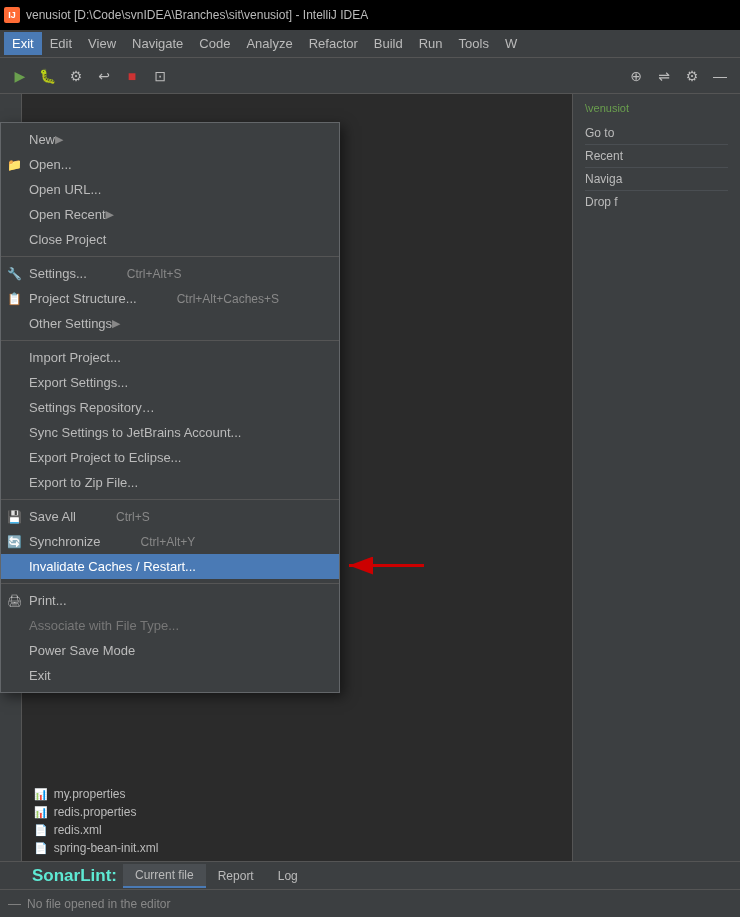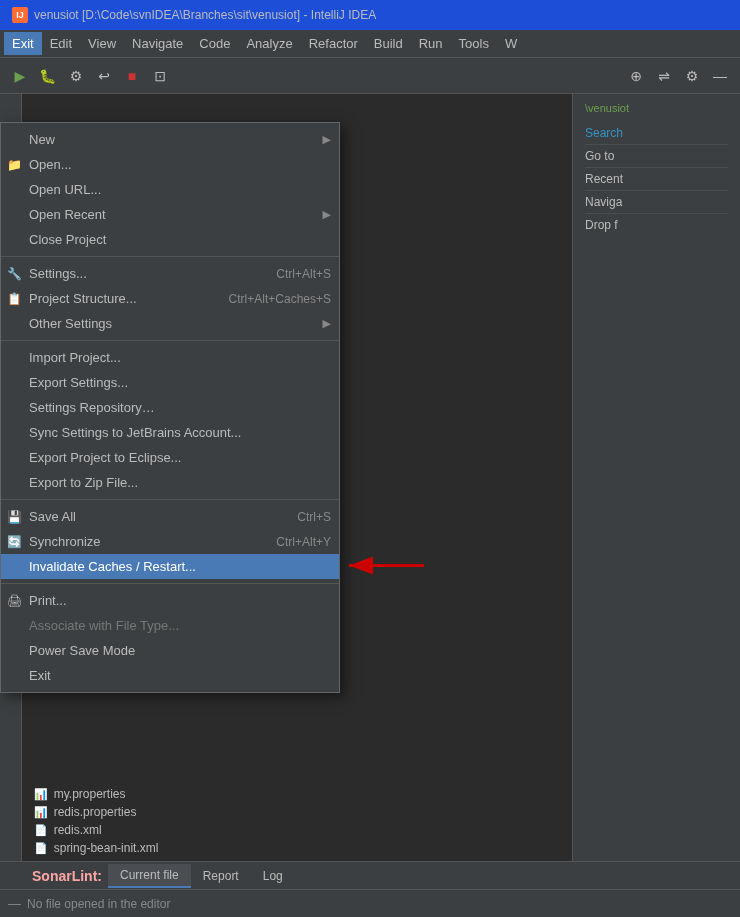--- a/index.html
+++ b/index.html
@@ -9,24 +9,24 @@
       font-family: 'Segoe UI', Arial, sans-serif;
       font-size: 13px;
       background: #2b2b2b;
       overflow: hidden;
       position: relative;
     }
 
     
     .title-bar {
       height: 30px;
-      background: #1d4ed8;
-      display: flex;
-      align-items: center;
-      padding: 0 12px;
+      background: #000000;
+      display: flex;
+      align-items: center;
+      padding: 0 4px;
       color: #bbbbbb;
       font-size: 12px;
     }
     .title-bar-icon {
       width: 16px;
       height: 16px;
       margin-right: 6px;
       background: #ff6b35;
       border-radius: 2px;
       display: inline-flex;
@@ -98,26 +98,25 @@
       z-index: 100;
     }
     .dropdown-menu {
       background: #3c3f41;
       border: 1px solid #636669;
       box-shadow: 4px 4px 12px rgba(0,0,0,0.5);
       min-width: 340px;
       padding: 4px 0;
     }
     .dropdown-item {
-      padding: 5px 8px 5px 28px;
+      padding: 5px 16px 5px 28px;
       color: #bbbbbb;
       cursor: pointer;
       display: flex;
       align-items: center;
-      justify-content: space-between;
       font-size: 13px;
       position: relative;
     }
     .dropdown-item.highlighted {
       background: #4a7ab5;
       color: white;
     }
     .dropdown-item.disabled {
       color: #777;
       cursor: default;
@@ -199,21 +198,20 @@
 </div>
 
 <div style="position:relative; flex:1; height: calc(917px - 30px - 28px - 36px);">
 
   <div class="structure-sidebar">
     <span class="vertical-tab">Z: Structure</span>
   </div>
 
   <div style="position:absolute; right:0; top:0; width:168px; bottom:56px; background:#3c3f41; border-left:1px solid #555; padding:8px 12px;">
     <div style="font-size:11px; color:#6a9f4e; margin-bottom:8px;">\venusiot</div>
-    <div style="padding:4px 0; color:#3592c4; font-size:12px; border-bottom:1px solid #4a4e52;">Search</div>
     <div style="padding:4px 0; color:#bbbbbb; font-size:12px; border-bottom:1px solid #4a4e52;">Go to</div>
     <div style="padding:4px 0; color:#bbbbbb; font-size:12px; border-bottom:1px solid #4a4e52;">Recent</div>
     <div style="padding:4px 0; color:#bbbbbb; font-size:12px; border-bottom:1px solid #4a4e52;">Naviga</div>
     <div style="padding:4px 0; color:#bbbbbb; font-size:12px;">Drop f</div>
   </div>
 
   <div style="position:absolute; bottom:56px; left:22px; right:200px; background:#2b2b2b; padding:4px 8px;">
     <div class="file-item">
       <span style="color:#6a9f4e; font-size:11px;">📊</span>
       <span>my.properties</span>
@@ -226,21 +224,21 @@
       <span style="color:#e8a44a; font-size:11px;">📄</span>
       <span>redis.xml</span>
     </div>
     <div class="file-item">
       <span style="color:#e8a44a; font-size:11px;">📄</span>
       <span>spring-bean-init.xml</span>
     </div>
   </div>
 
   <div style="position:absolute; bottom:28px; left:0; right:0; height:28px; background:#3c3f41; border-top:1px solid #555; display:flex; align-items:center; padding:0 4px 0 26px;">
-    <span style="font-size:14px; color:#fca5a5; font-weight:bold; padding:0 6px;">SonarLint:</span>
+    <span style="font-size:17px; color:#5eead4; font-weight:bold; padding:0 6px;">SonarLint:</span>
     <span style="padding:4px 12px; font-size:12px; color:#bbbbbb; background:#4a4e52; border-bottom:2px solid #4a7ab5; cursor:pointer;">Current file</span>
     <span style="padding:4px 12px; font-size:12px; color:#bbbbbb; cursor:pointer;">Report</span>
     <span style="padding:4px 12px; font-size:12px; color:#bbbbbb; cursor:pointer;">Log</span>
   </div>
 
   <div style="position:absolute; bottom:0; left:0; right:0; height:28px; background:#3c3f41; border-top:1px solid #555; display:flex; align-items:center; padding:0 8px;">
     <span style="margin-right:6px; color:#888;">—</span>
     <span style="color:#888; font-size:12px;">No file opened in the editor</span>
   </div>
 

